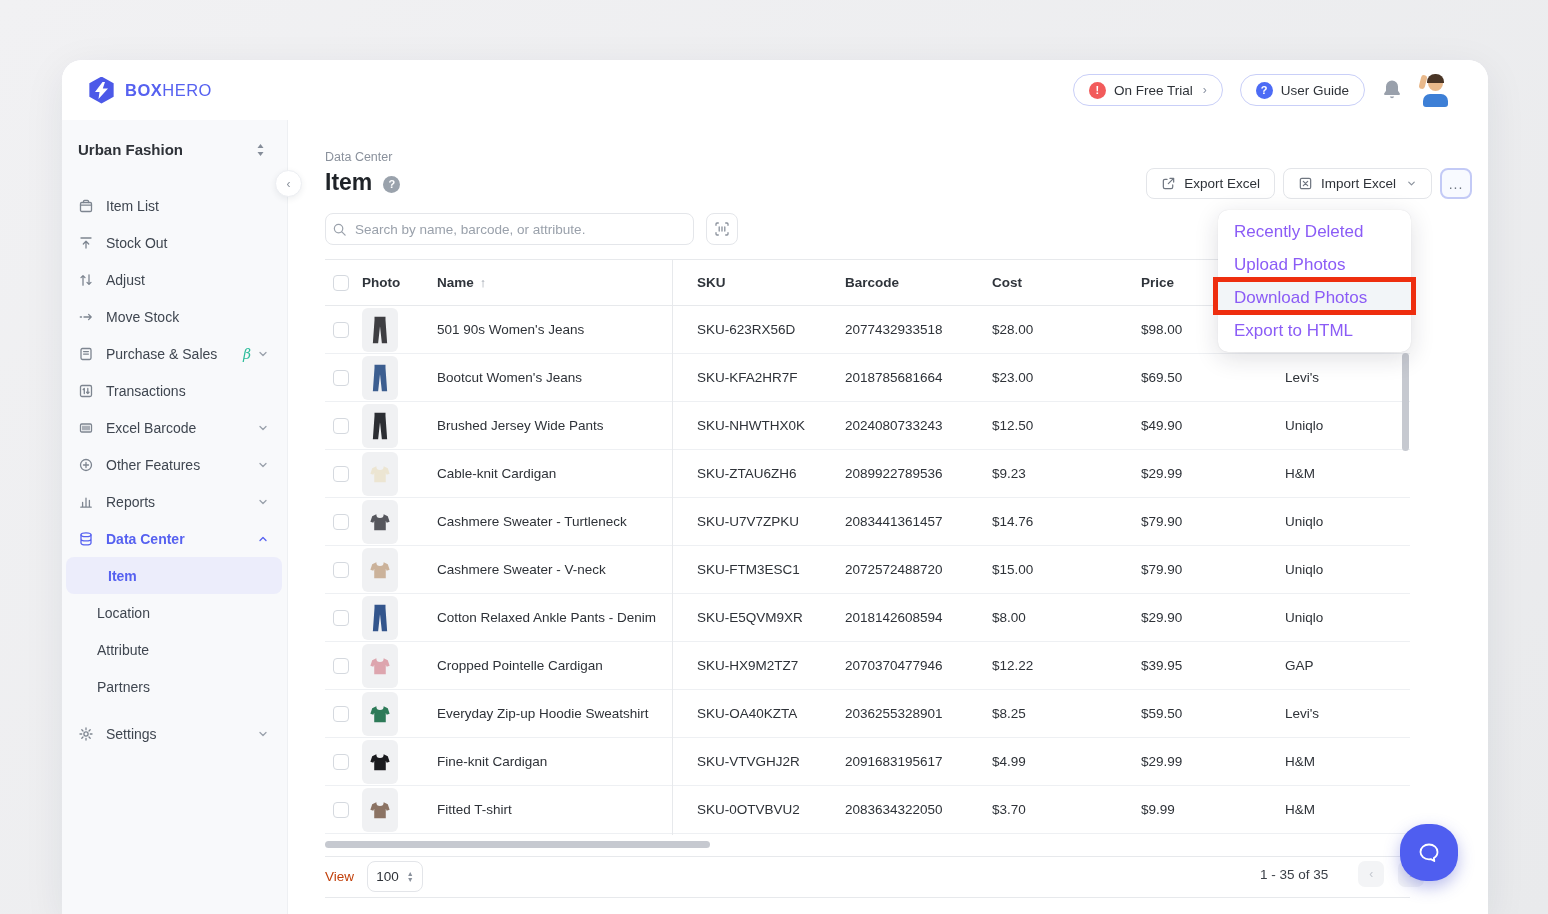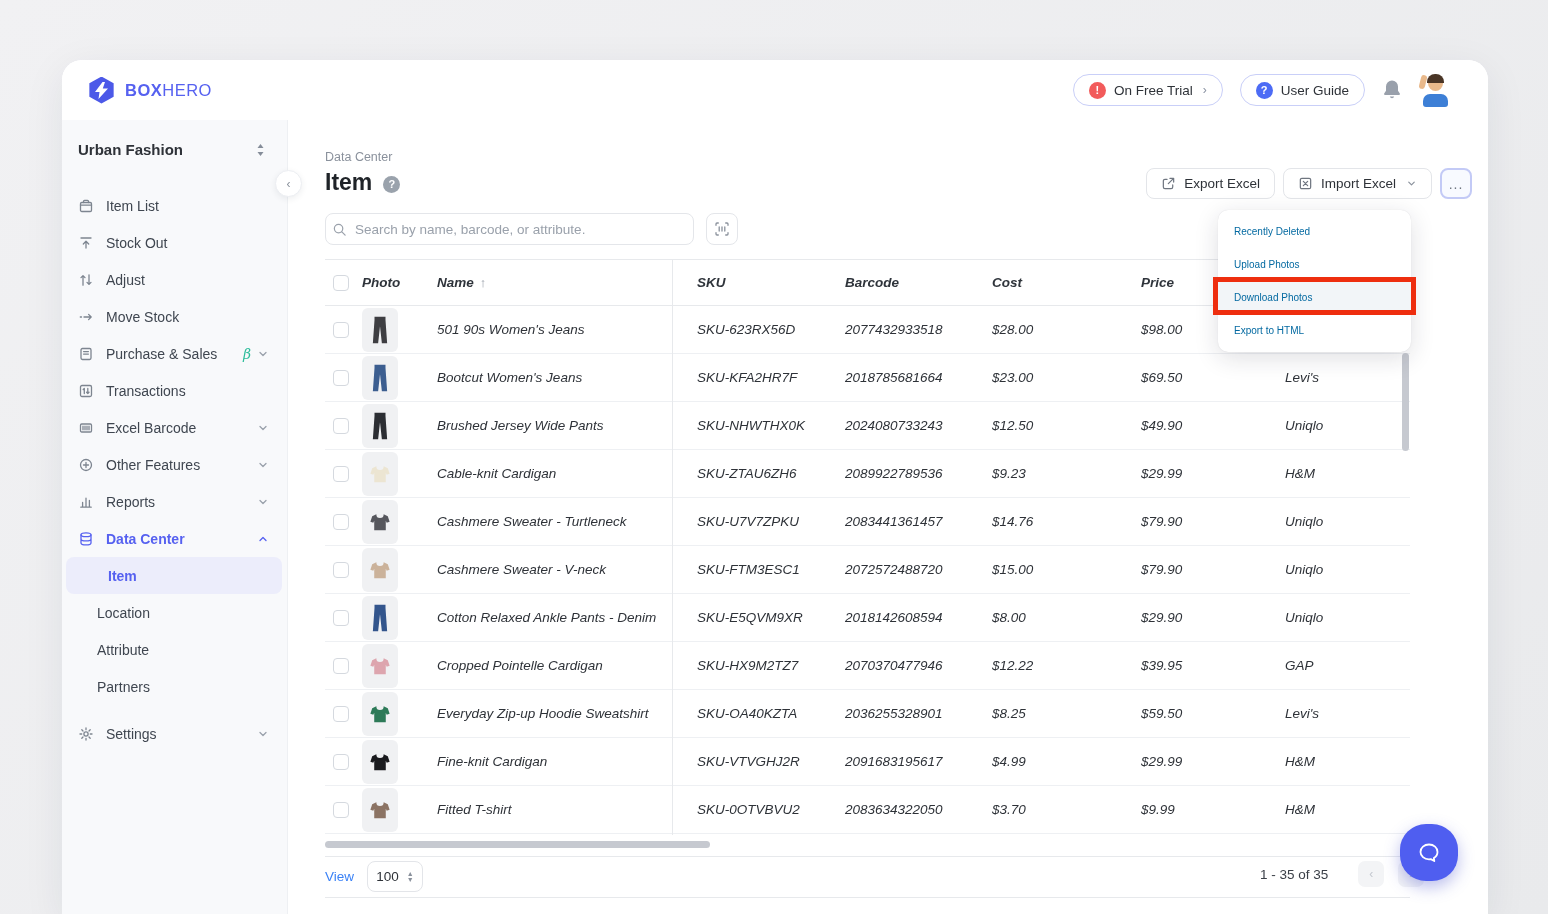--- a/index.html
+++ b/index.html
@@ -94,56 +94,56 @@
     font-family:"Liberation Sans", sans-serif; background:transparent; }
   .search-box input::placeholder { color:#9aa1ab; }
   .scan-btn { width:32px; height:32px; border:1px solid #e4e6ea; border-radius:8px;
     background:#fff; display:flex; align-items:center; justify-content:center;
     color:#8a919c; cursor:pointer; }
   .scan-btn svg { width:16px; height:16px; }
 
   
   .table { position:absolute; left:37px; top:139px; width:1085px; }
   .trow { display:grid; grid-template-columns:37px 75px 260px 148px 147px 149px 144px 1fr;
-    align-items:center;font-style:italic; }
+    align-items:center; }
   .thead { height:47px; border-top:1px solid #e7e9ec; border-bottom:1px solid #e7e9ec;
     font-size:13.5px; font-weight:700; color:#2f343b; }
   .tbody-row { height:48px; border-bottom:1px solid #eef0f3; font-size:13.5px; color:#2e3238; }
   .cb { width:16px; height:16px; border:1.5px solid #d5d9df; border-radius:4px;
     margin-left:8px; background:#fff; cursor:pointer; }
   .sort-arrow { color:#959ca6; font-weight:400; margin-left:6px; font-size:13px; }
   .thumb { width:36px; height:44px; border-radius:6px; background:#f0f1f3; display:flex;
     align-items:center; justify-content:center; overflow:hidden; }
   .thumb svg { width:22px; height:30px; }
   .col-divider { position:absolute; left:347px; top:0; width:1px; height:576px; background:#e7e9ec; }
   .vscroll { position:absolute; left:1114px; top:233px; width:7px; height:98px;
     background:#c6c9d0; border-radius:4px; }
   .hscroll { position:absolute; left:37px; top:721px; width:385px; height:7px;
     background:#c6c9d0; border-radius:4px; }
 
   
   .foot-line-top { position:absolute; left:37px; top:736px; width:1085px; height:1px; background:#e7e9ec; }
   .foot-line-bot { position:absolute; left:37px; top:777px; width:1085px; height:1px; background:#e7e9ec; }
   .view-group { position:absolute; left:37px; top:741px; display:flex; align-items:center; gap:13px; }
-  .view-label { font-size:13.5px; color:#3b82f6; }
+  .view-label { font-size:13.5px; color:#c2410c; }
   .stepper { width:56px; height:31px; border:1px solid #e3e5e9; border-radius:8px;
     display:flex; align-items:center; justify-content:center; gap:8px; font-size:13.5px;
     color:#2e3238; cursor:pointer; background:#fff; }
   .stepper .arrows { display:flex; flex-direction:column; gap:1px; color:#8a919c; font-size:7px; line-height:5px; }
   .range-group { position:absolute; top:741px; left:972px; display:flex; align-items:center; gap:14px; }
   .range-text { font-size:13.5px; color:#3a3f47; margin-right:16px; }
   .pag-btn { width:26px; height:26px; border-radius:7px; background:#f3f4f6; border:none;
     color:#c3c8cf; font-size:12px; display:flex; align-items:center; justify-content:center; cursor:pointer; }
 
   
   .menu { position:absolute; left:930px; top:90px; width:193px; background:#fff;
     border-radius:10px; box-shadow:0 6px 24px rgba(25,30,50,.14), 0 0 1px rgba(25,30,50,.15);
     padding:5px 0; z-index:40; }
   .menu-item { height:33px; display:flex; align-items:center; padding:0 16px;
-    font-size:10px; color:#0369a1; cursor:pointer; }
+    font-size:17px; color:#8b5cf6; cursor:pointer; }
   .menu-item.highlighted { background:#f2f5f8; }
   .annotation-box { position:absolute; left:925px; top:157px; width:203px; height:38px;
     border:5px solid #ee2e0f; z-index:50; pointer-events:none; }
 
   
   .chat-btn { position:absolute; left:1112px; top:704px; width:58px; height:57px;
     border-radius:45%; background:#4f5ef0; box-shadow:0 6px 16px rgba(60,70,200,.35);
     display:flex; align-items:center; justify-content:center; cursor:pointer; z-index:60; }
   .chat-btn svg { width:26px; height:26px; }
 

